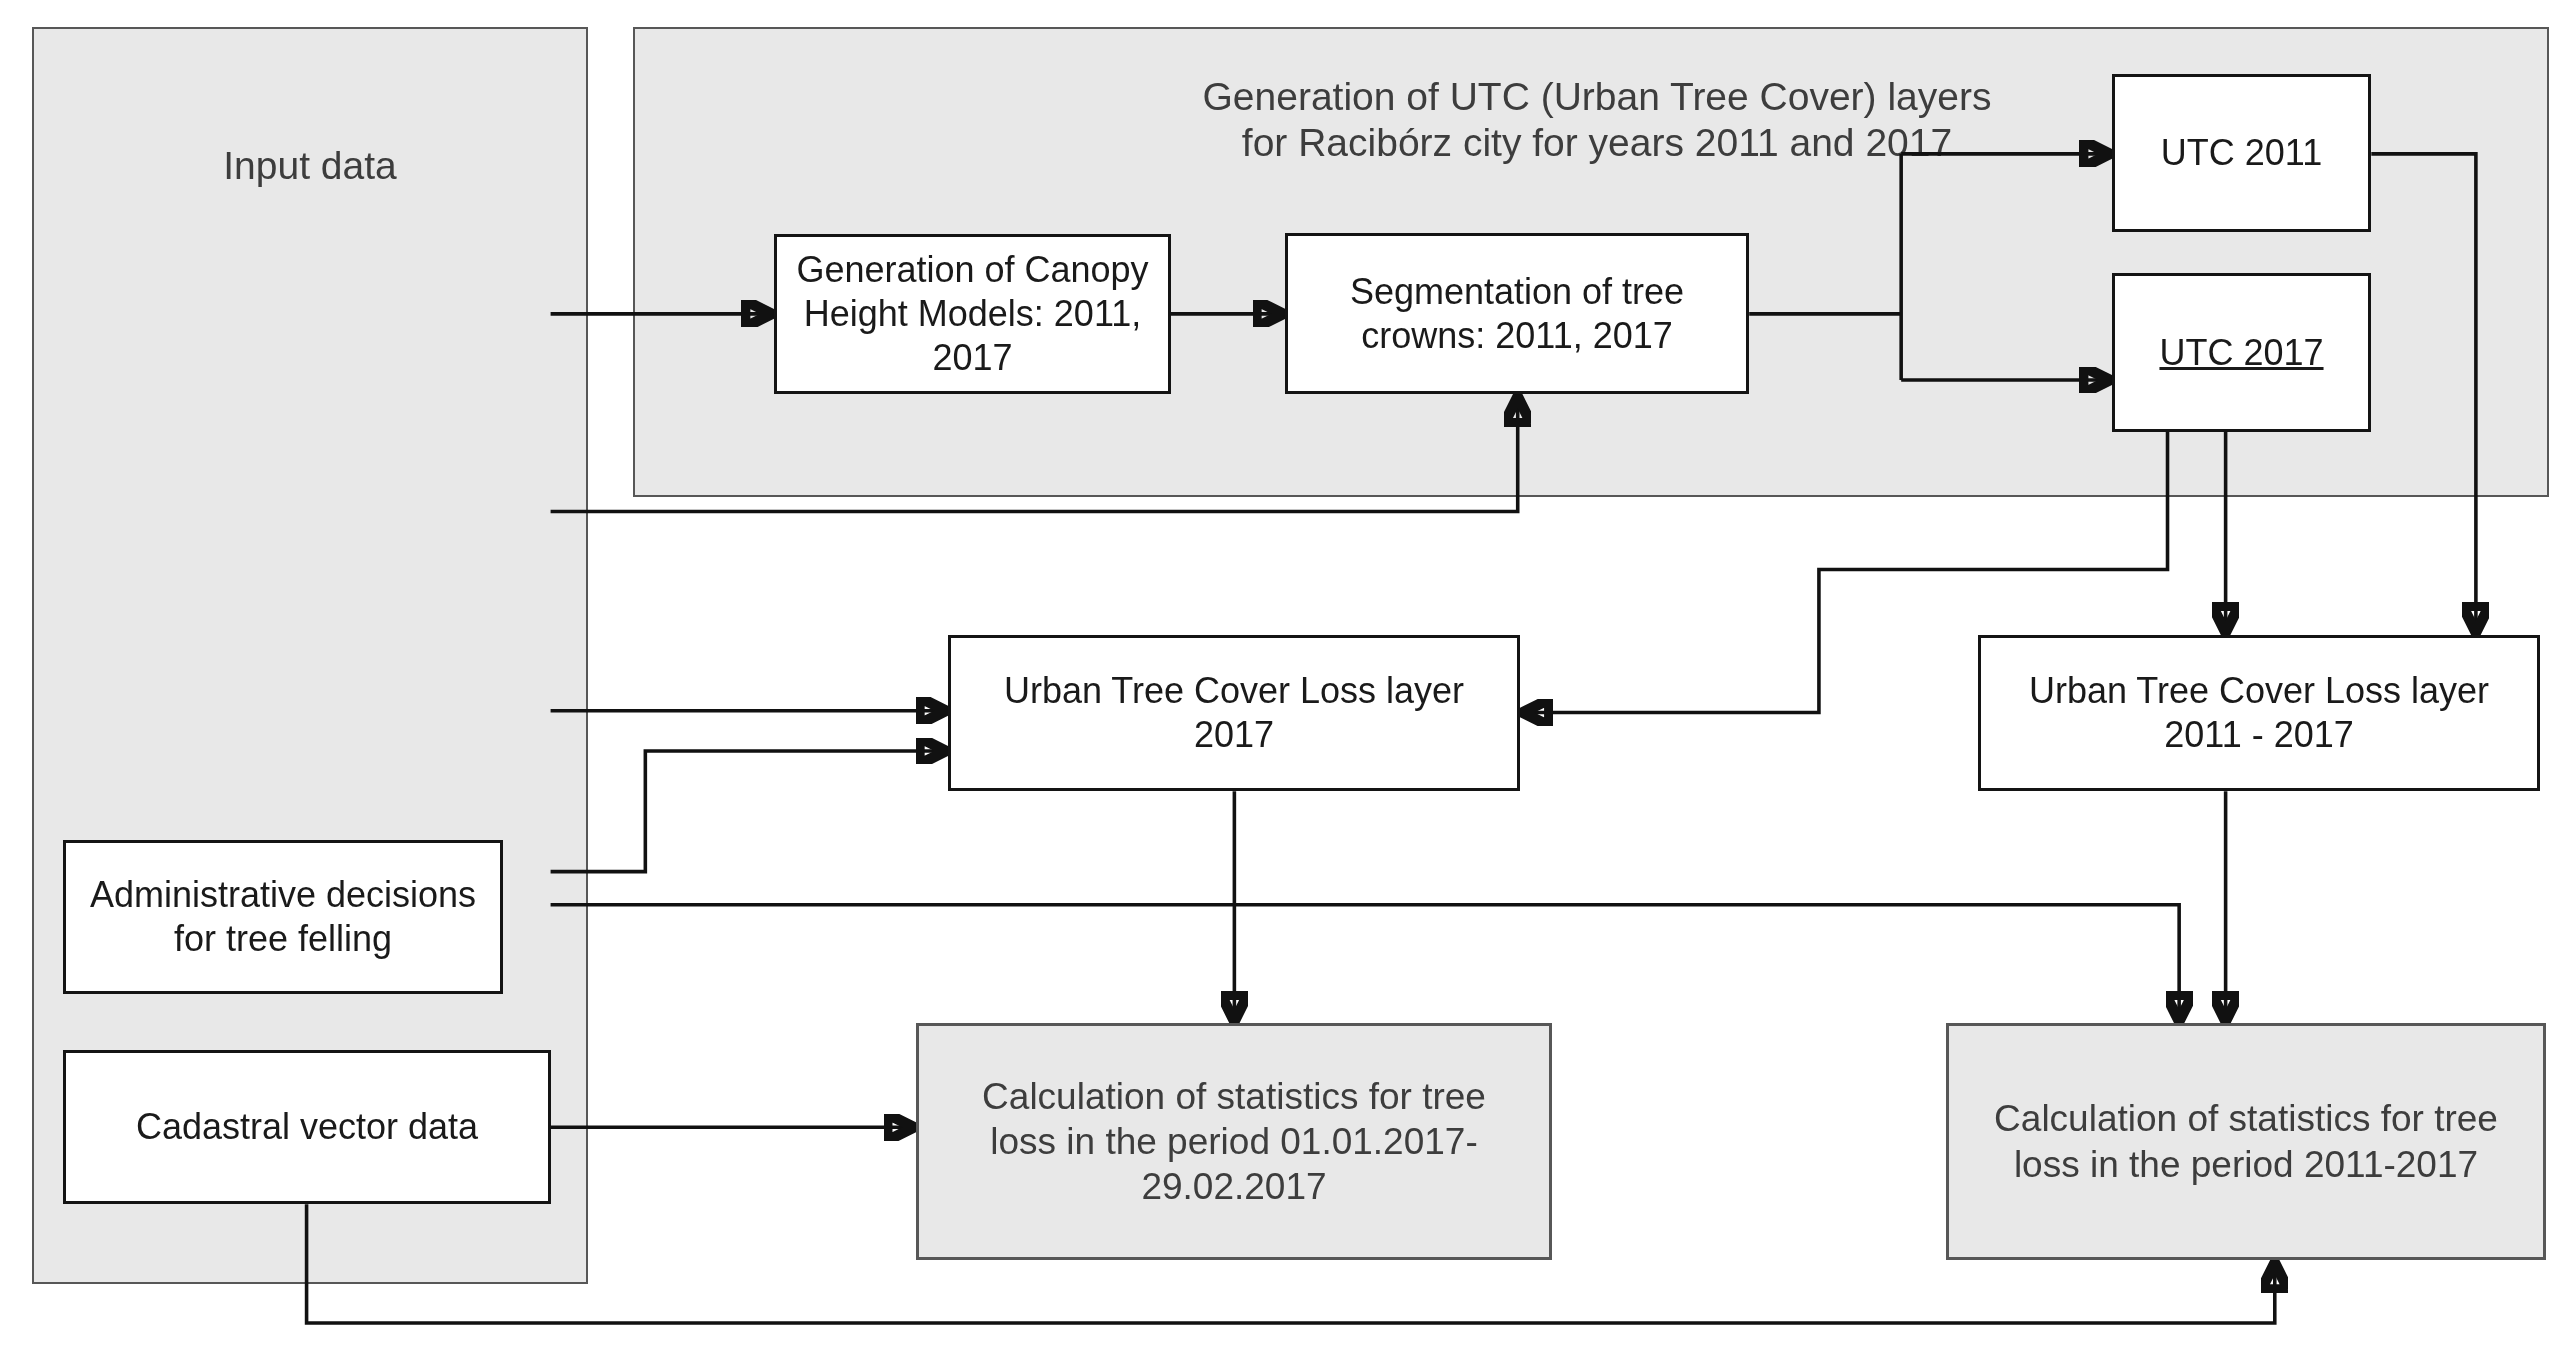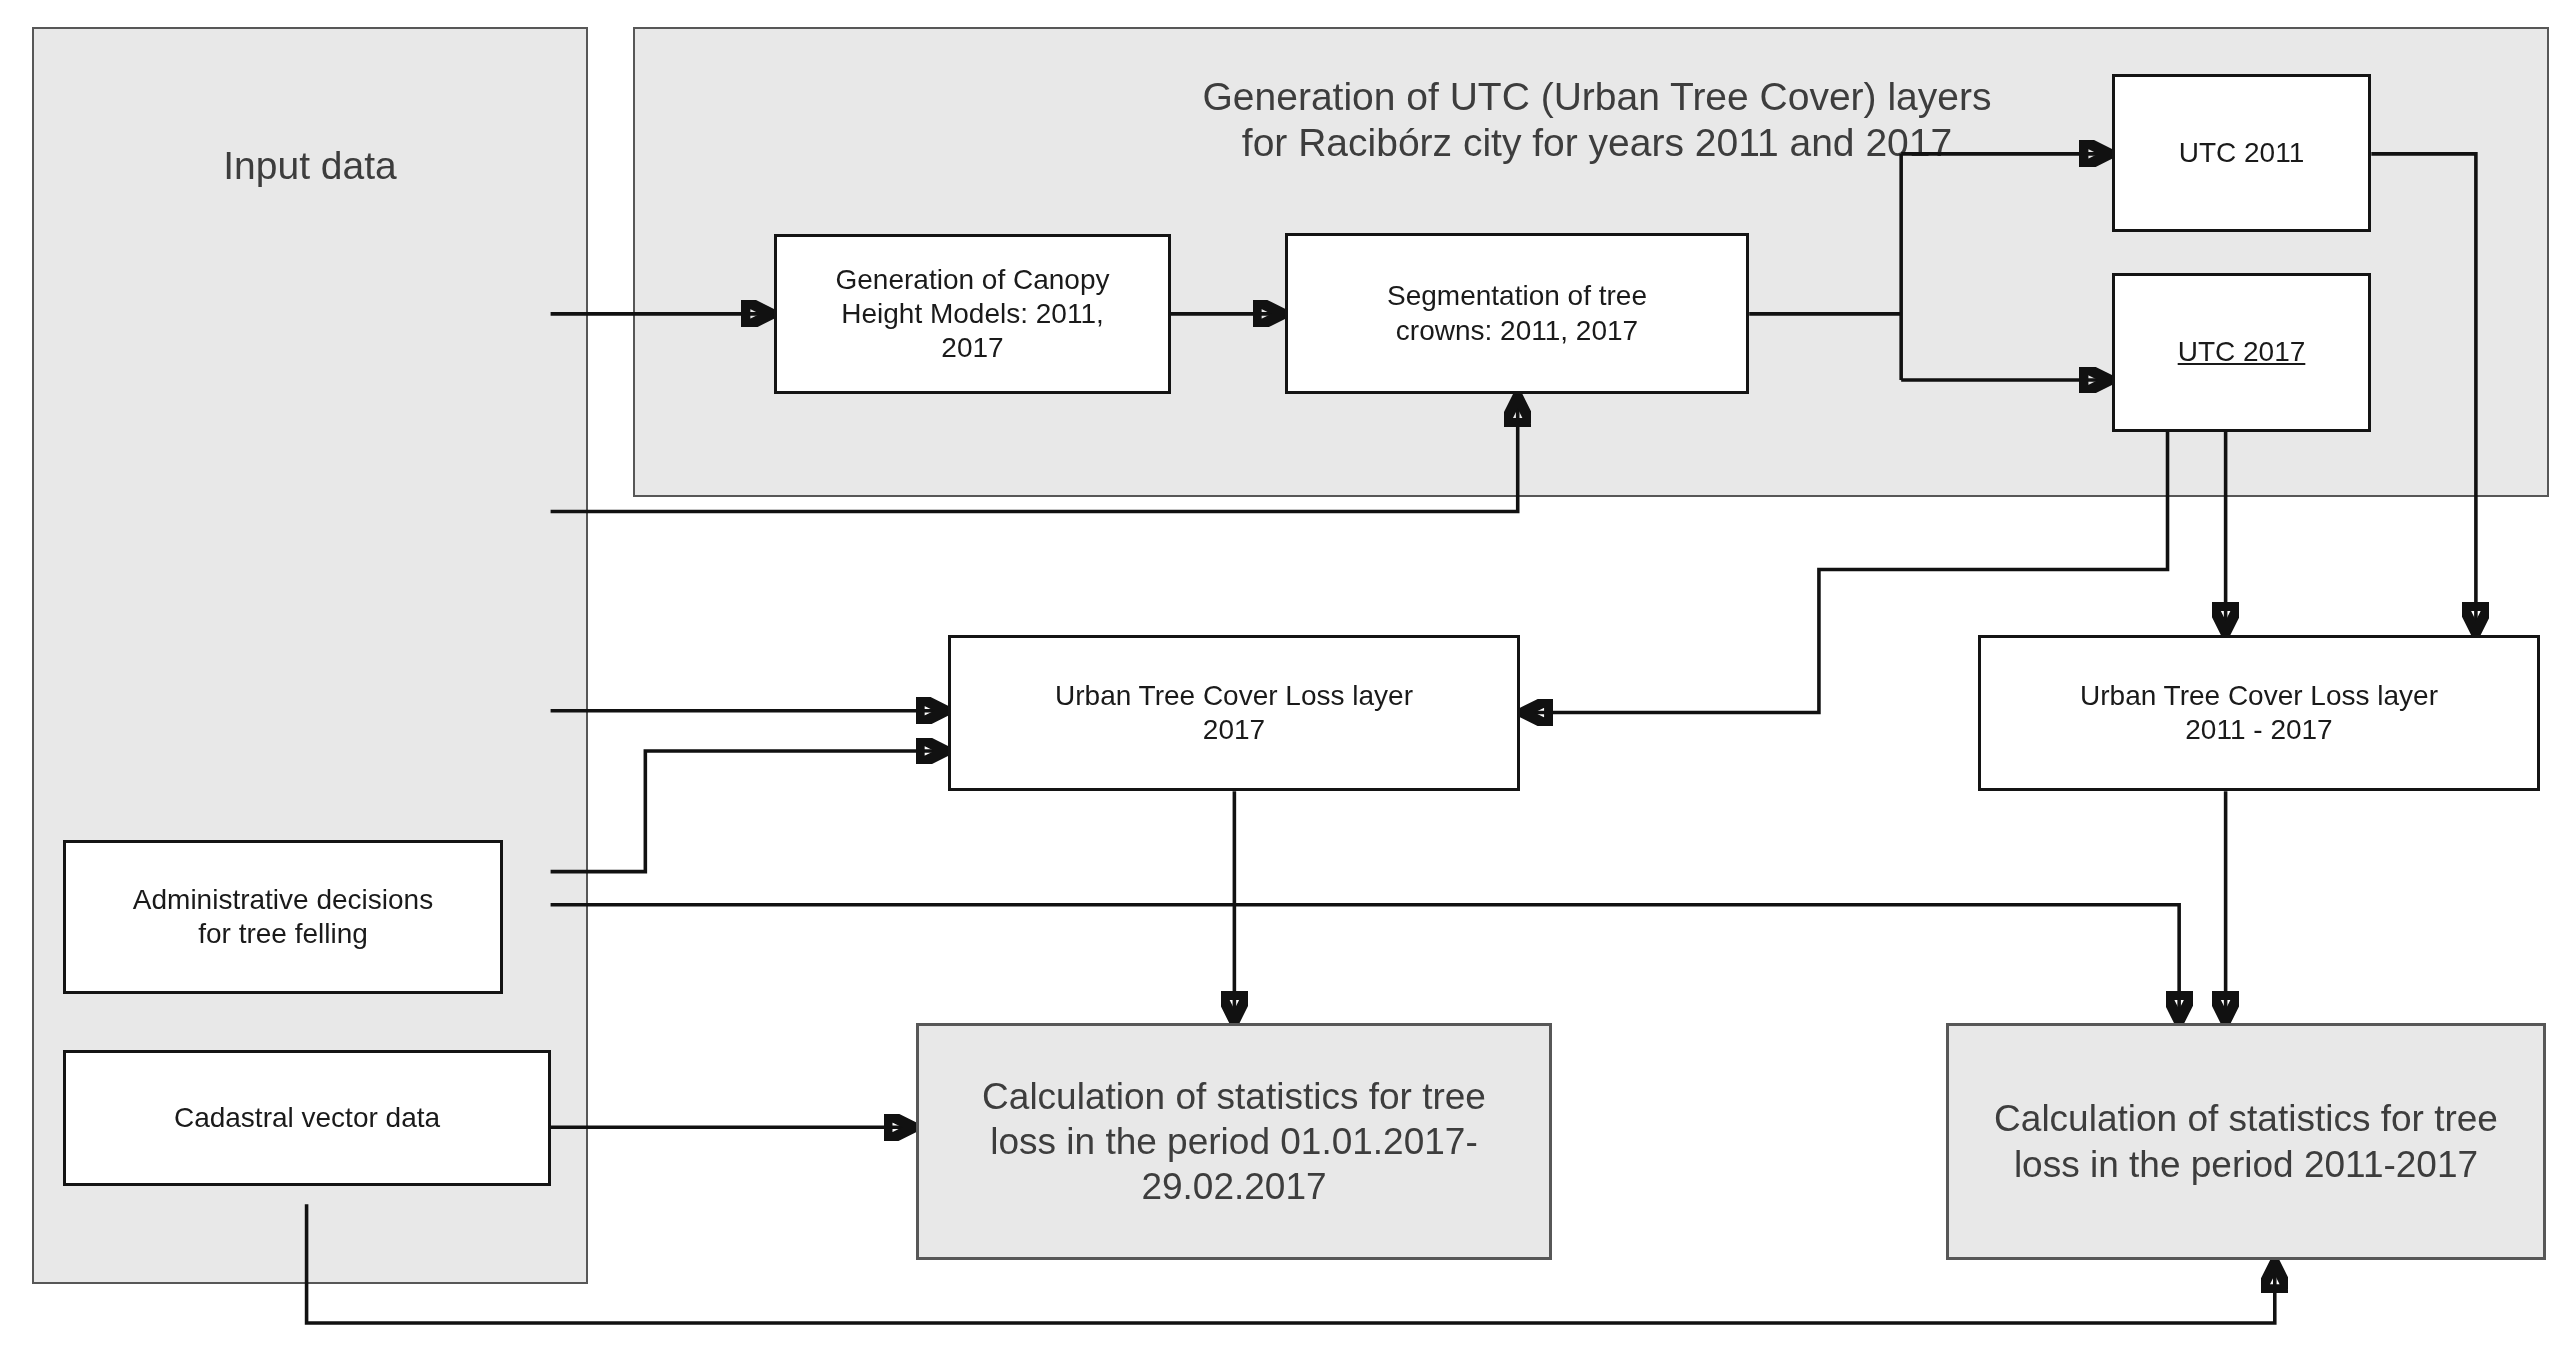--- a/index.html
+++ b/index.html
@@ -20,40 +20,40 @@
   }
   .panel-title{
     position:absolute; left:0; right:0; text-align:center;
     font-size:39px; line-height:1.18; color:var(--muted_text);
     white-space:pre-line;
   }
   .node{
     position:absolute; box-sizing:border-box;
     background:var(--box_fill); border:3.6px solid var(--box_border);
     display:flex; align-items:center; justify-content:center;
-    text-align:center; font-size:28px; line-height:1.22;
+    text-align:center; font-size:36px; line-height:1.22;
     white-space:pre-line; color:var(--box_text); padding:5.4px 12.5px;
   }
   .node.gray{
     background:var(--panel_fill); border:3.6px solid var(--panel_border);
     color:var(--muted_text); font-size:37px;
   }
   #wires{position:absolute; left:0; top:0; width:2576px; height:1350px; pointer-events:none;}
   #wires path{stroke:var(--arrow); stroke-width:4; fill:none;}
 
   
   #input-panel{left:32px; top:27px; width:556px; height:1257px;}
   #input-title{top:114px;}
   #utc-panel{left:633px; top:27px; width:1916px; height:470px;}
   #utc-title{top:45px;padding-left:12px;}
   #box-airborne {left:63px;  top:234px;  width:488px; height:159px;}
   #box-reference{left:63px;  top:434px;  width:488px; height:154px;}
   #box-aerial   {left:63px;  top:634px;  width:488px; height:154px;}
   #box-admin    {left:63px;  top:840px;  width:440px; height:154px;}
-  #box-cadastral{left:63px;  top:1050px; width:488px; height:136px;}
+  #box-cadastral{left:63px;  top:1050px; width:488px; height:154px;}
   #box-chm      {left:774px; top:234px;  width:397px; height:160px;}
   #box-seg      {left:1285px;top:233px;  width:464px; height:161px;text-align:center;}
   #box-utc2011  {left:2112px;top:74px;   width:259px; height:158px;}
   #box-utc2017  {left:2112px;top:273px;  width:259px; height:159px;text-decoration:underline;}
   #box-loss2017 {left:948px;top:635px;  width:572px; height:156px;}
   #box-loss1117 {left:1978px;top:635px;  width:562px; height:156px;}
   #box-calc2017 {left:916px;top:1023px; width:636px; height:237px;}
   #box-calc1117 {left:1946px;top:1023px; width:600px; height:237px;}
 </style>
 </head>

